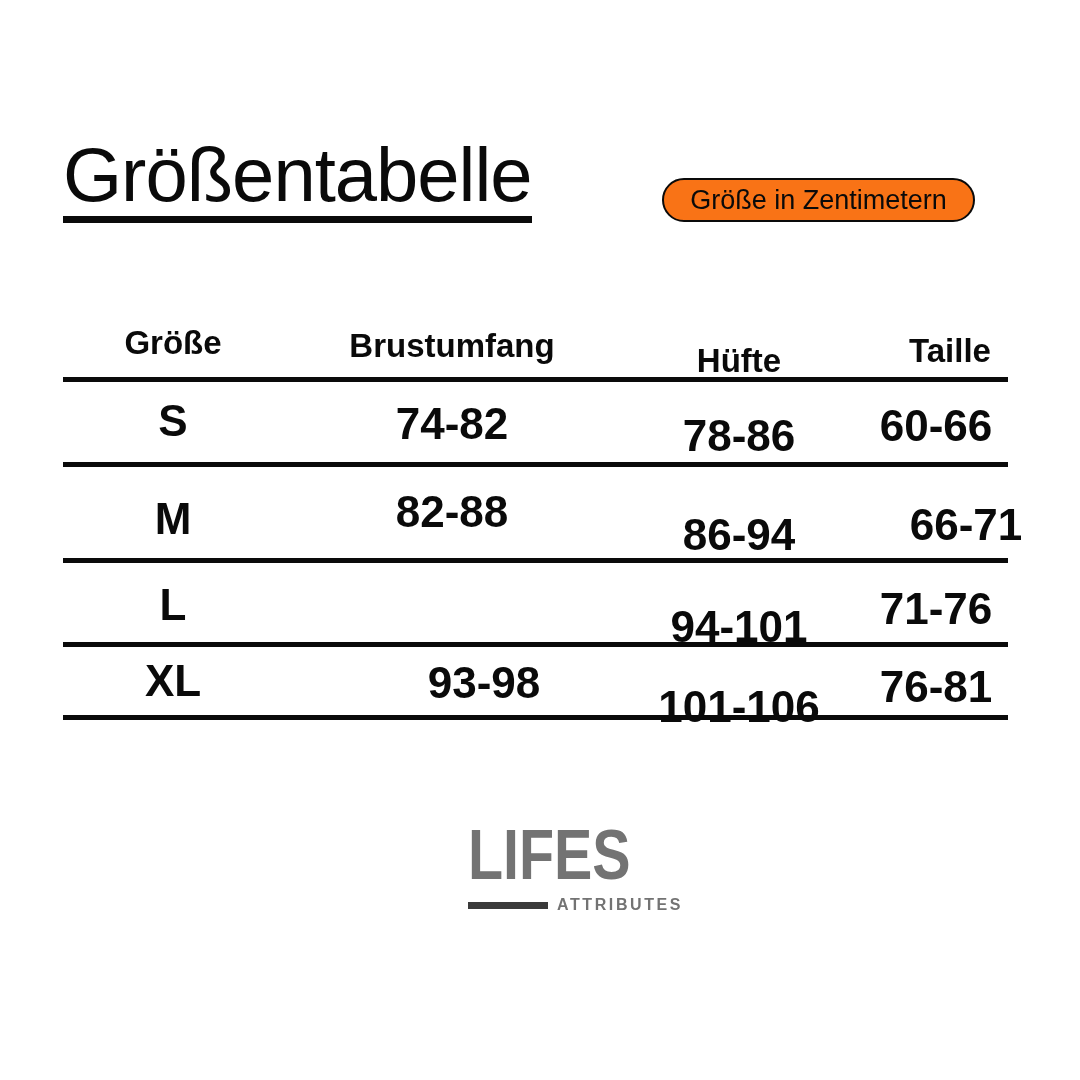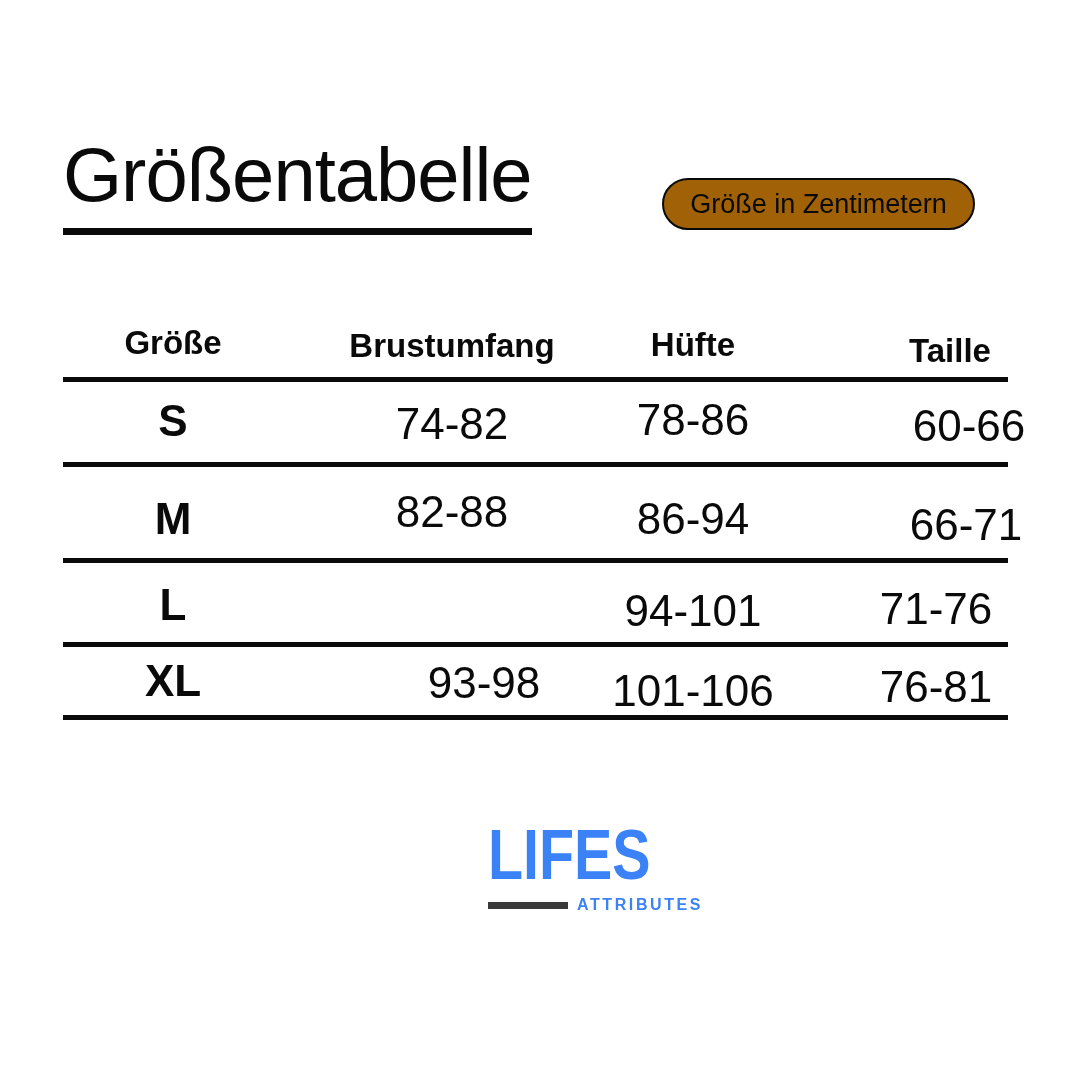--- a/index.html
+++ b/index.html
@@ -21,38 +21,38 @@
   .title {
     position: absolute;
     left: 63px;
     top: 136px;
     display: inline-block;
     font-size: 76px;
     font-weight: 400;
     letter-spacing: -1px;
     line-height: 1.02;
     border-bottom: 7px solid #0a0a0a;
-    padding-bottom: 14px;
+    padding-bottom: 2px;
   }
 
   
   .badge {
     position: absolute;
     left: 662px;
     top: 178px;
     width: 313px;
-    height: 52px;
+    height: 44px;
     border: 2.5px solid #0a0a0a;
     border-radius: 32px;
     display: flex;
     align-items: center;
     justify-content: center;
     font-size: 27px;
     font-weight: 400;
-    background: #a16207;
+    background: #f97316;
   }
 
   
   .size-table {
     position: absolute;
     left: 63px;
     top: 315px;
     width: 945px;
   }
   .t-header { position: relative; height: 62px; }
@@ -66,56 +66,55 @@
     background: #0a0a0a;
     width: 100%;
   }
   .cell {
     position: absolute;
     white-space: nowrap;
     transform: translate(-50%, -50%);
   }
   .c1 { left: 110px; }
   .c2 { left: 389px; }
-  .c3 { left: 630px; }
+  .c3 { left: 676px; margin-top: 16px; }
   .c4 { left: 873px; }
   .head-cell { font-weight: 700; font-size: 33px; }
   .size-cell { font-weight: 700; font-size: 44px; }
-  .val-cell  { font-weight: 400; font-size: 44px; text-align: right; }
+  .val-cell  { font-weight: 700; font-size: 44px; text-align: right; }
 
   
   .t-header .c1 { top: calc(50% - 3px); text-align: center; }
   .t-header .c2 { top: calc(50% + 0px); }
   .t-header .c3 { top: calc(50% - 1px); }
   .t-header .c4 { top: calc(50% + 5px); margin-left: 14px; }
   .row-s .c1 { top: calc(50% - 1px); }
   .row-s .c2 { top: calc(50% + 2px); }
   .row-s .c3 { top: calc(50% - 2px); }
-  .row-s .c4 { top: calc(50% + 4px); margin-left: 33px; }
+  .row-s .c4 { top: calc(50% + 4px); }
   .row-m .c1 { top: calc(50% + 6px); }
   .row-m .c2 { top: calc(50% - 1px); }
   .row-m .c3 { top: calc(50% + 6px); }
   .row-m .c4 { top: calc(50% + 12px); margin-left: 30px; }
   .row-l .c1 { top: calc(50% + 2px); }
   .row-l .c2 { top: calc(50% + 4px); }
   .row-l .c3 { top: calc(50% + 8px); }
   .row-l .c4 { top: calc(50% + 6px); }
   .row-xl .c1 { top: calc(50% + 0px); }
   .row-xl .c2 { top: calc(50% + 2px); margin-left: 32px; }
   .row-xl .c3 { top: calc(50% + 10px); }
   .row-xl .c4 { top: calc(50% + 6px); }
 
   
   .logo {
     position: absolute;
     left: 468px;
     top: 820px;
     width: 180px;
-    color: #3b82f6;
-    margin-left: 20px;
+    color: #737373;
   }
   .logo-name {
     font-size: 70px;
     font-weight: 700;
     line-height: 1;
     letter-spacing: 0px;
     transform: scaleX(0.82);
     transform-origin: left top;
     white-space: nowrap;
   }

